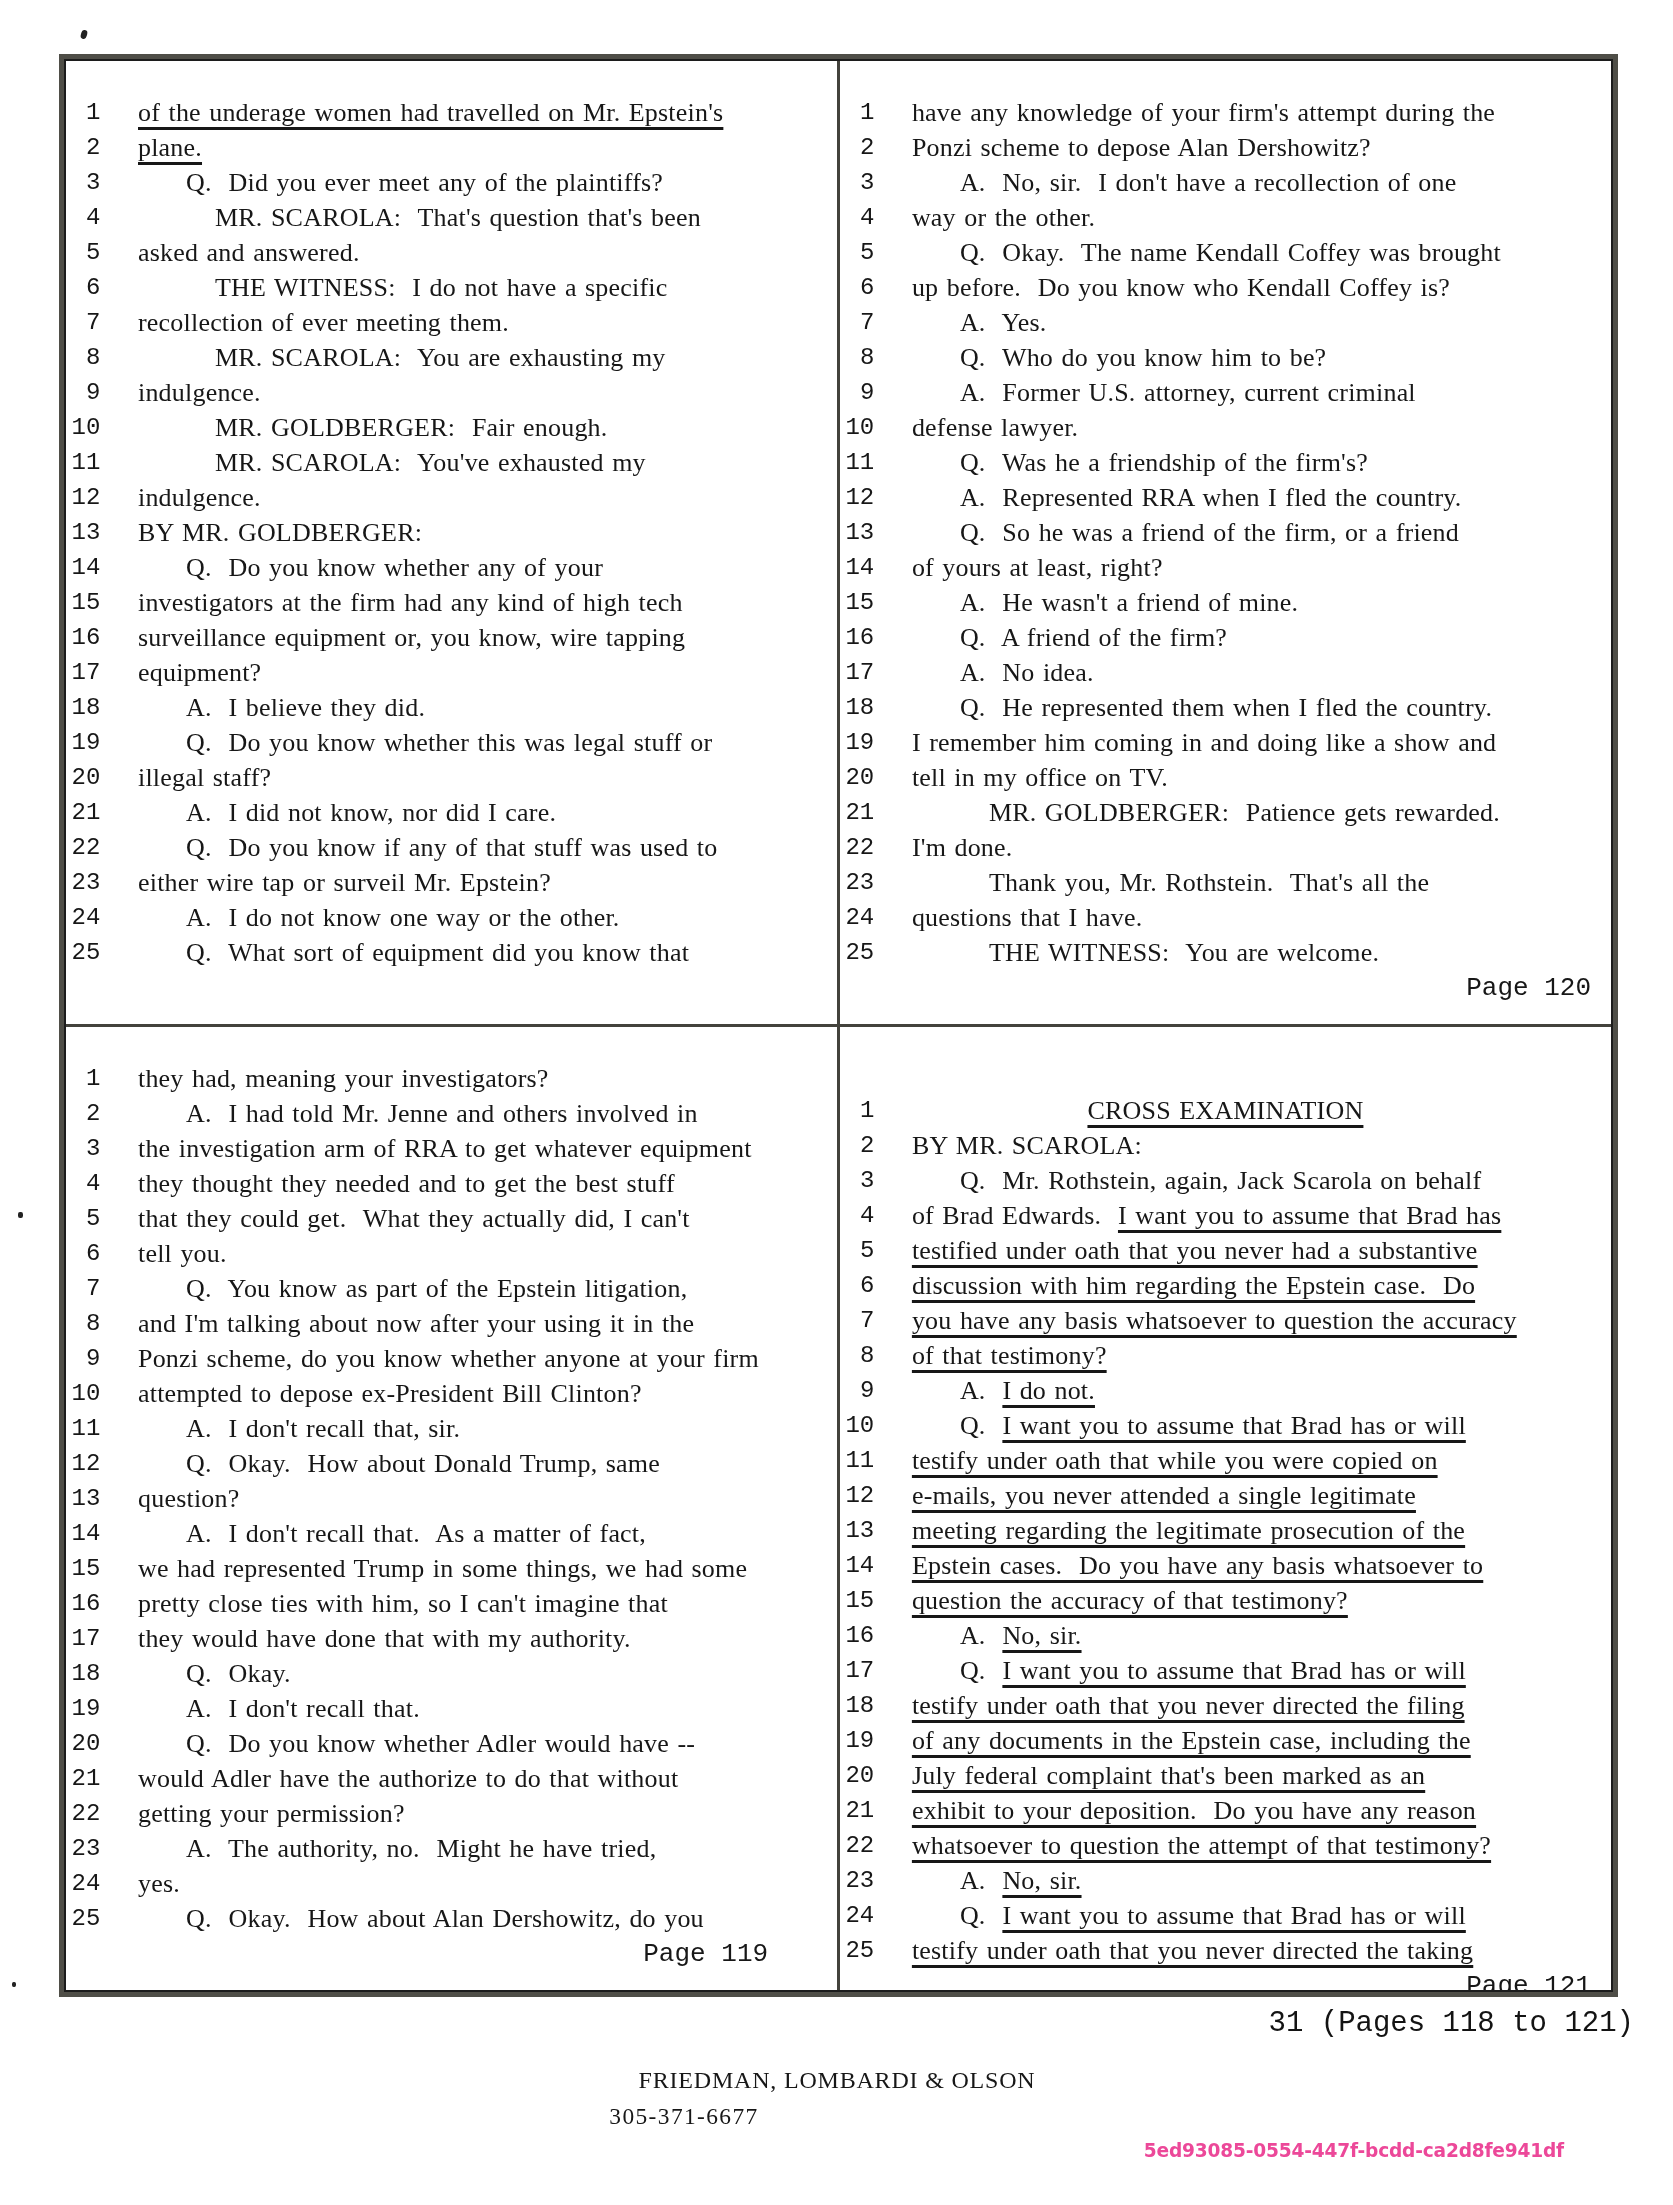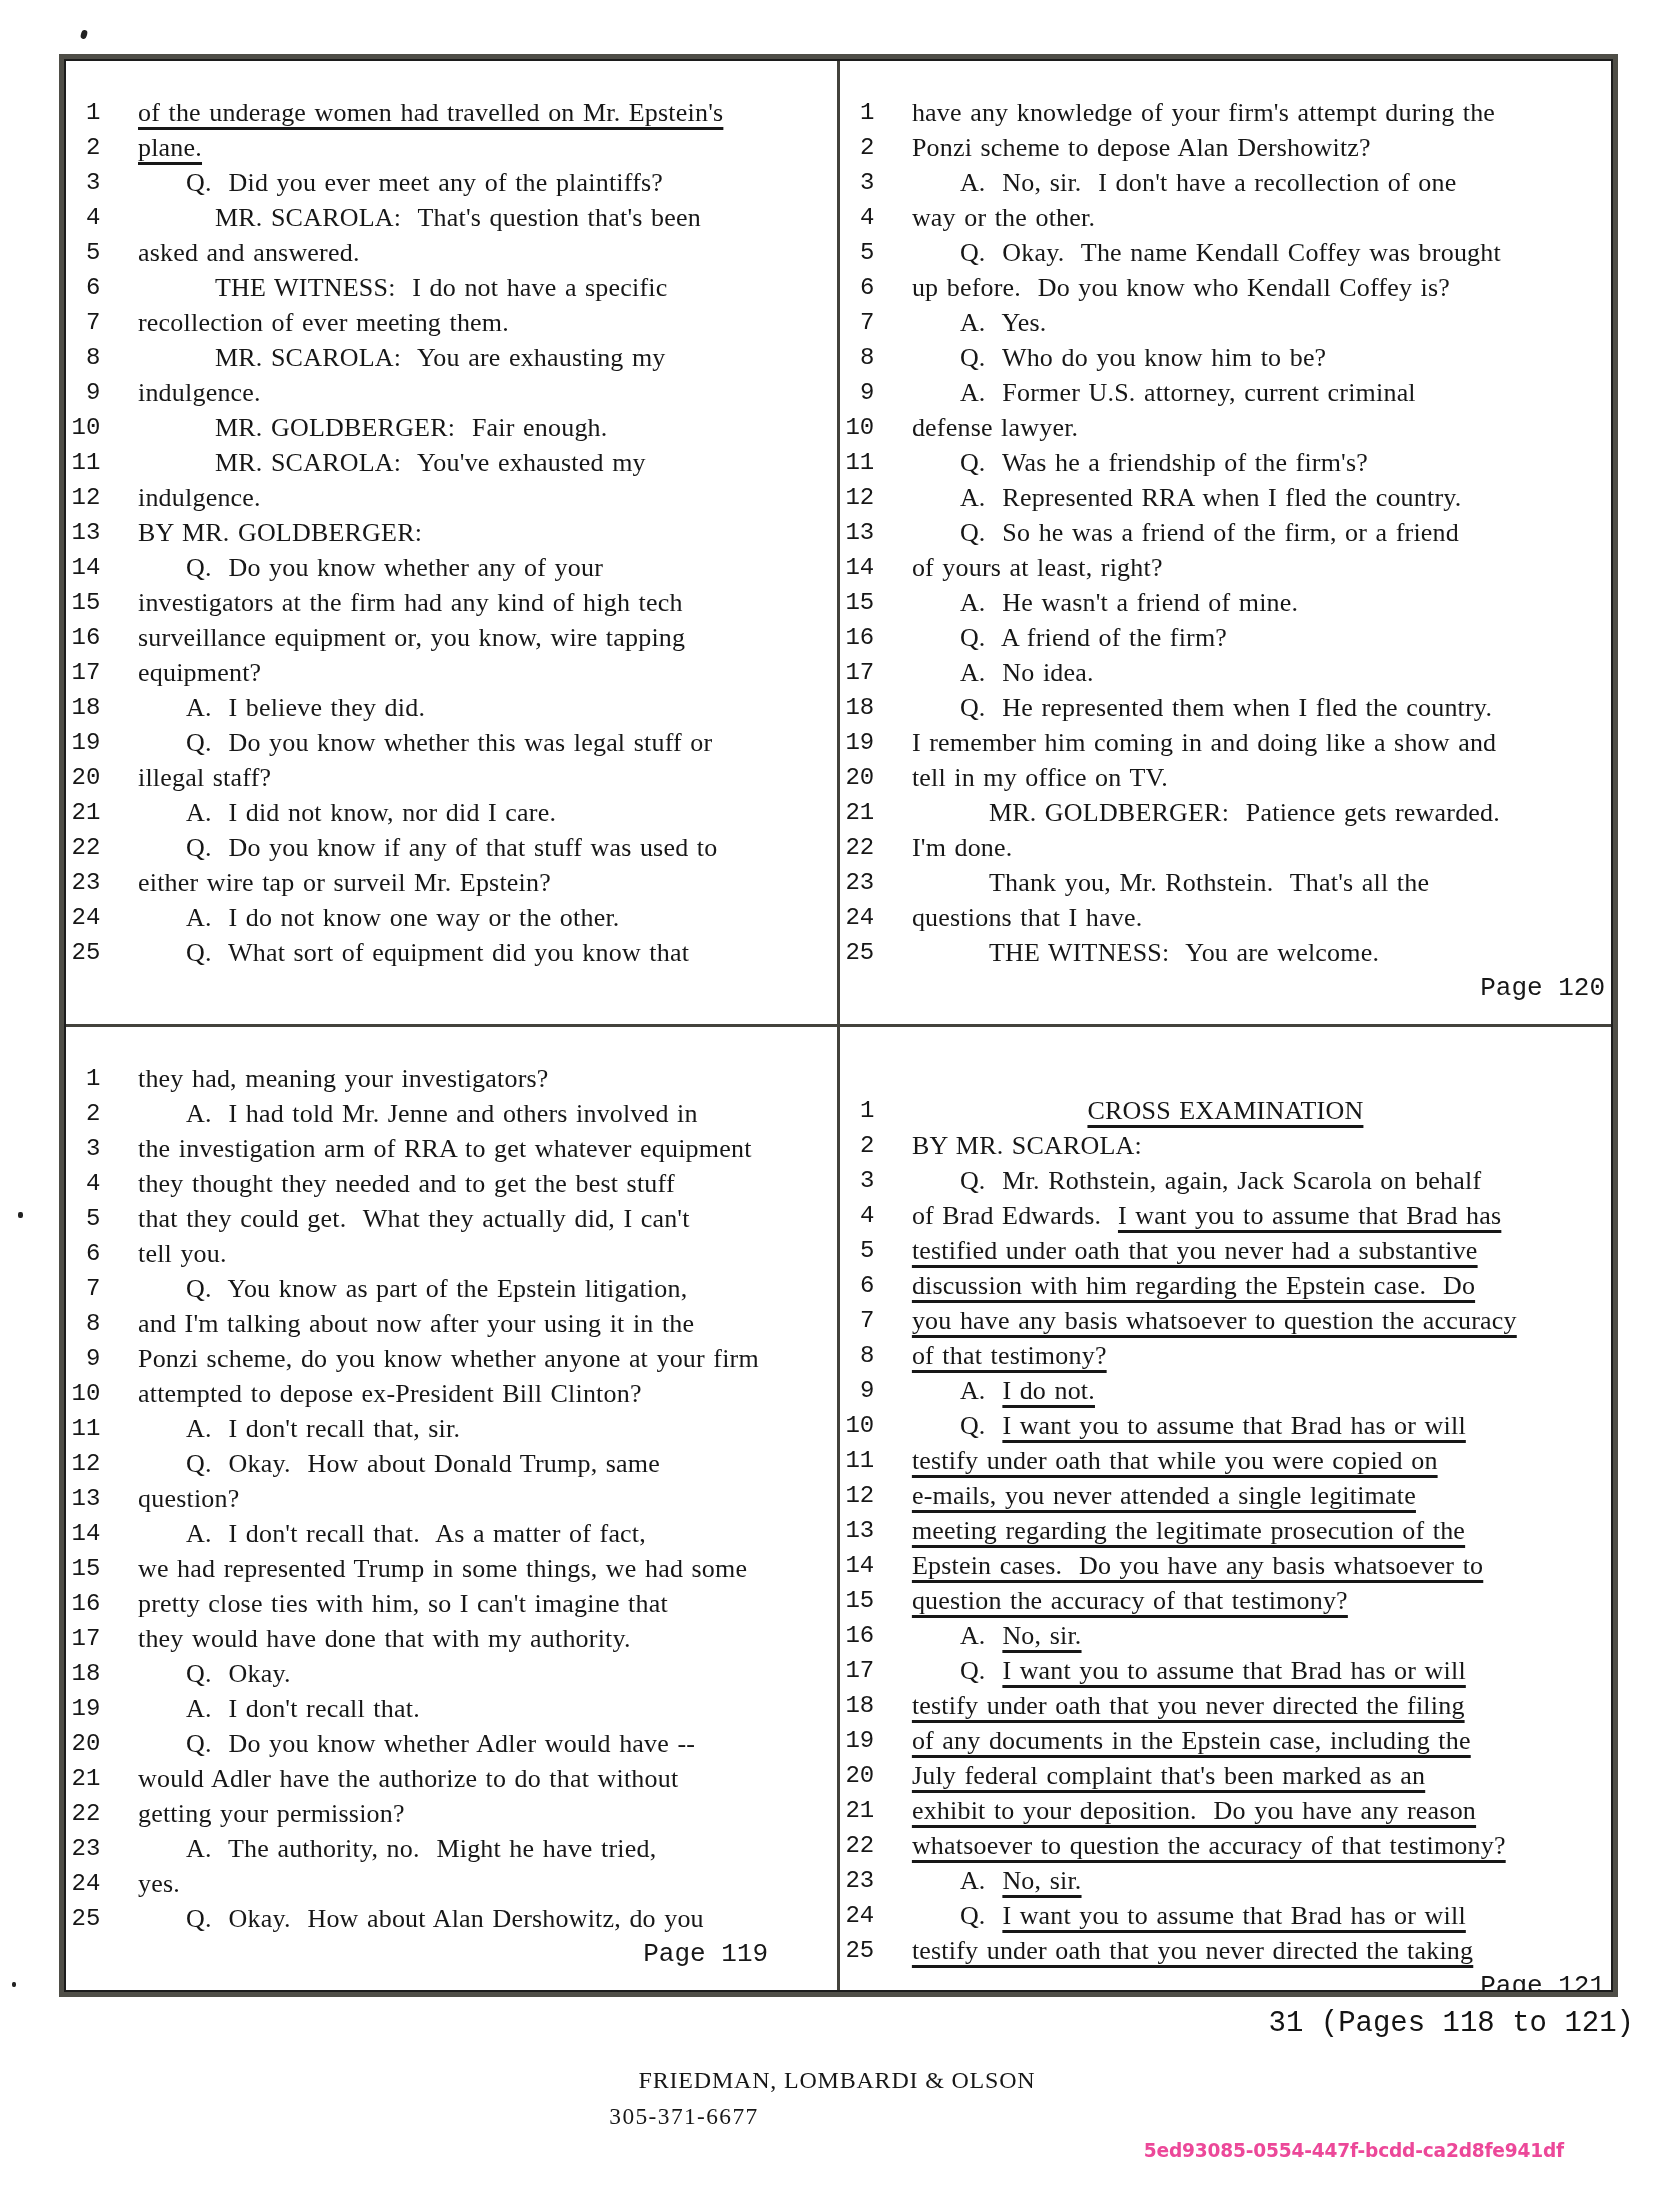--- a/index.html
+++ b/index.html
@@ -51,21 +51,21 @@
     text-decoration-thickness:2.8px;
     text-underline-offset:6.2px;
     text-decoration-skip-ink:none;
   }
   .page-label{
     margin-top:2.8px;text-align:right;
     font-family:"Liberation Mono","DejaVu Sans Mono",monospace;
     font-size:26px;
   }
   .pl-l{padding-right:69px;}
-  .pl-r{padding-right:6px;}
+  .pl-r{padding-right:20px;}
 
   .folio{
     position:absolute;top:2007px;right:40px;
     font-family:"Liberation Mono","DejaVu Sans Mono",monospace;
     font-size:29px;color:#131313;
   }
   .firm{
     position:absolute;top:2067px;left:0;width:1674px;text-align:center;
     font-size:24px;letter-spacing:0.8px;font-family:Liberation Serif, serif;
   }
@@ -200,21 +200,21 @@
             <div class="line"><span class="num">12</span><span class="txt i0"><span class="u">e-mails, you never attended a single legitimate</span></span></div>
             <div class="line"><span class="num">13</span><span class="txt i0"><span class="u">meeting regarding the legitimate prosecution of the</span></span></div>
             <div class="line"><span class="num">14</span><span class="txt i0"><span class="u">Epstein cases.  Do you have any basis whatsoever to</span></span></div>
             <div class="line"><span class="num">15</span><span class="txt i0"><span class="u">question the accuracy of that testimony?</span></span></div>
             <div class="line"><span class="num">16</span><span class="txt i1"><span>A.  </span><span class="u">No, sir.</span></span></div>
             <div class="line"><span class="num">17</span><span class="txt i1"><span>Q.  </span><span class="u">I want you to assume that Brad has or will</span></span></div>
             <div class="line"><span class="num">18</span><span class="txt i0"><span class="u">testify under oath that you never directed the filing</span></span></div>
             <div class="line"><span class="num">19</span><span class="txt i0"><span class="u">of any documents in the Epstein case, including the</span></span></div>
             <div class="line"><span class="num">20</span><span class="txt i0"><span class="u">July federal complaint that's been marked as an</span></span></div>
             <div class="line"><span class="num">21</span><span class="txt i0"><span class="u">exhibit to your deposition.  Do you have any reason</span></span></div>
-            <div class="line"><span class="num">22</span><span class="txt i0"><span class="u">whatsoever to question the accuracy of that testimony?</span></span></div>
+            <div class="line"><span class="num">22</span><span class="txt i0"><span class="u">whatsoever to question the attempt of that testimony?</span></span></div>
             <div class="line"><span class="num">23</span><span class="txt i1"><span>A.  </span><span class="u">No, sir.</span></span></div>
             <div class="line"><span class="num">24</span><span class="txt i1"><span>Q.  </span><span class="u">I want you to assume that Brad has or will</span></span></div>
             <div class="line"><span class="num">25</span><span class="txt i0"><span class="u">testify under oath that you never directed the taking</span></span></div>
           </div>
         <div class="page-label pl-r">Page 121</div>
       </section>
     </div>
   </div>
 </div>
 

